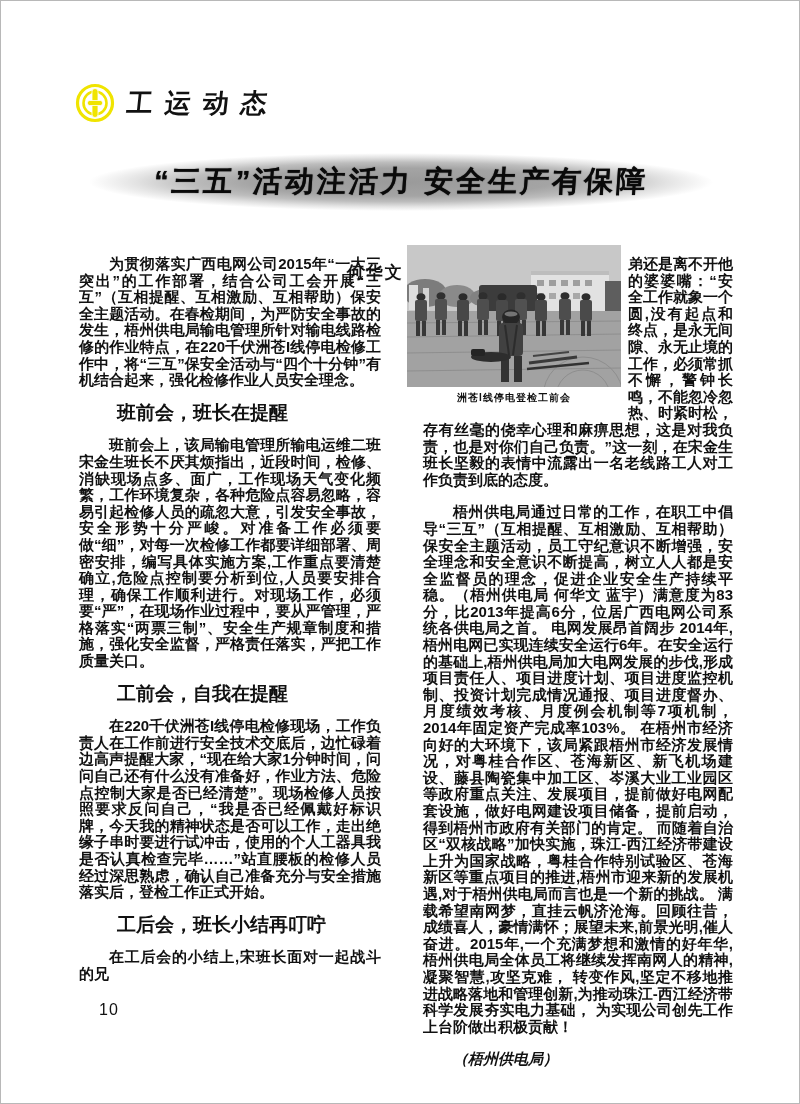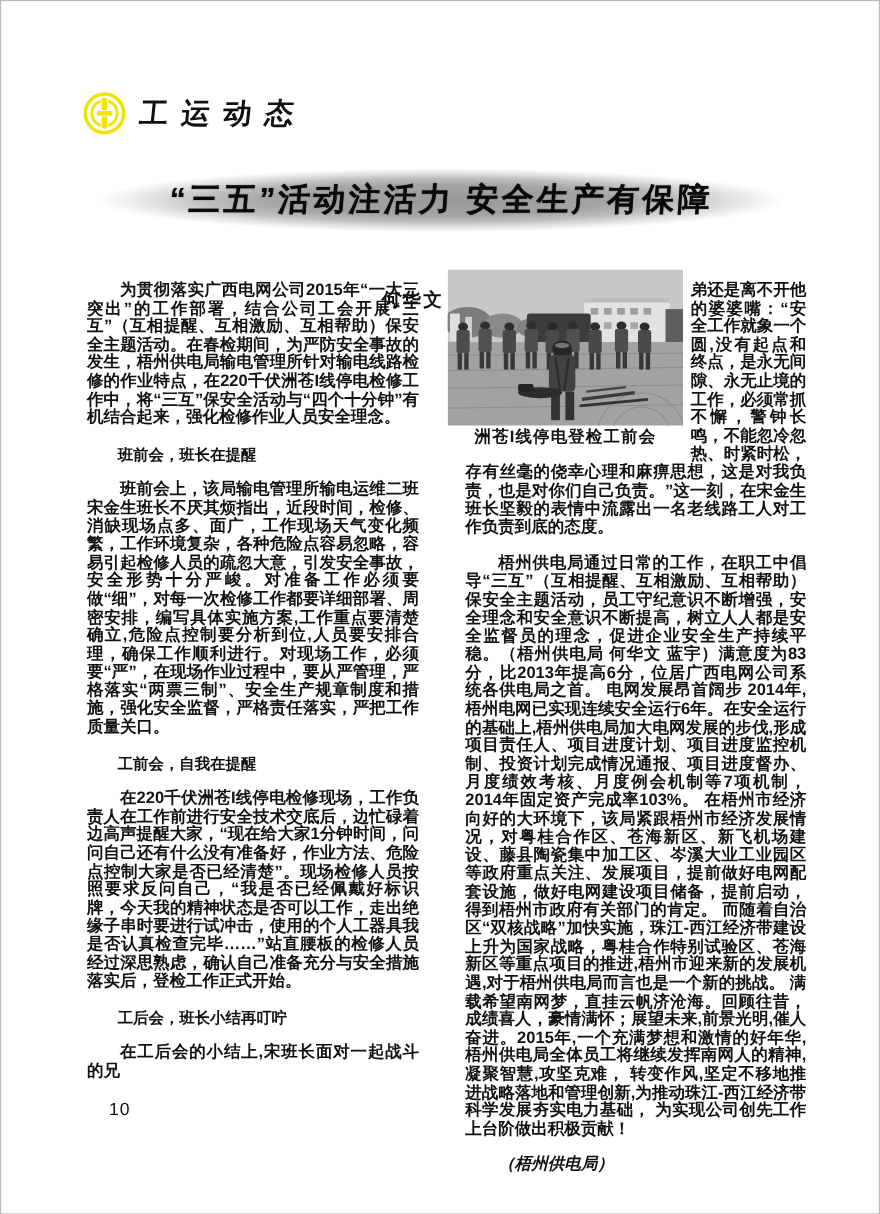--- a/index.html
+++ b/index.html
@@ -46,28 +46,28 @@
   .col{
     position:absolute;top:239px;
     font-size:15px;line-height:16.6px;
     text-align:justify;
     font-weight:600;
   }
   .col-left{left:62px;width:334px;}
   .col-right{left:406px;width:342px;}
   .col p{margin:16px;text-indent:2em;}
   .col p.cont{text-indent:0;}
-  .sub-head{margin:0;text-indent:2em;font-weight:800;font-size:14px;}
+  .sub-head{margin:0;text-indent:2em;font-weight:800;font-size:19px;}
   
   .photo-fig{
     float:left;width:214px;margin:5px 7px 2px 0;
   }
   .photo-fig svg{display:block;}
   .photo-caption{
-    text-align:center;font-weight:800;font-size:15px;
+    text-align:center;font-weight:800;font-size:10px;
     padding-top:3px;letter-spacing:1px;text-indent:0;
   }
   .attr-line{
     text-align:left;text-indent:0;margin:0;font-style:italic;
   }
   
   .page-number{
     position:absolute;left:98px;top:1000px;
     font-size:16px;letter-spacing:1px;
   }

